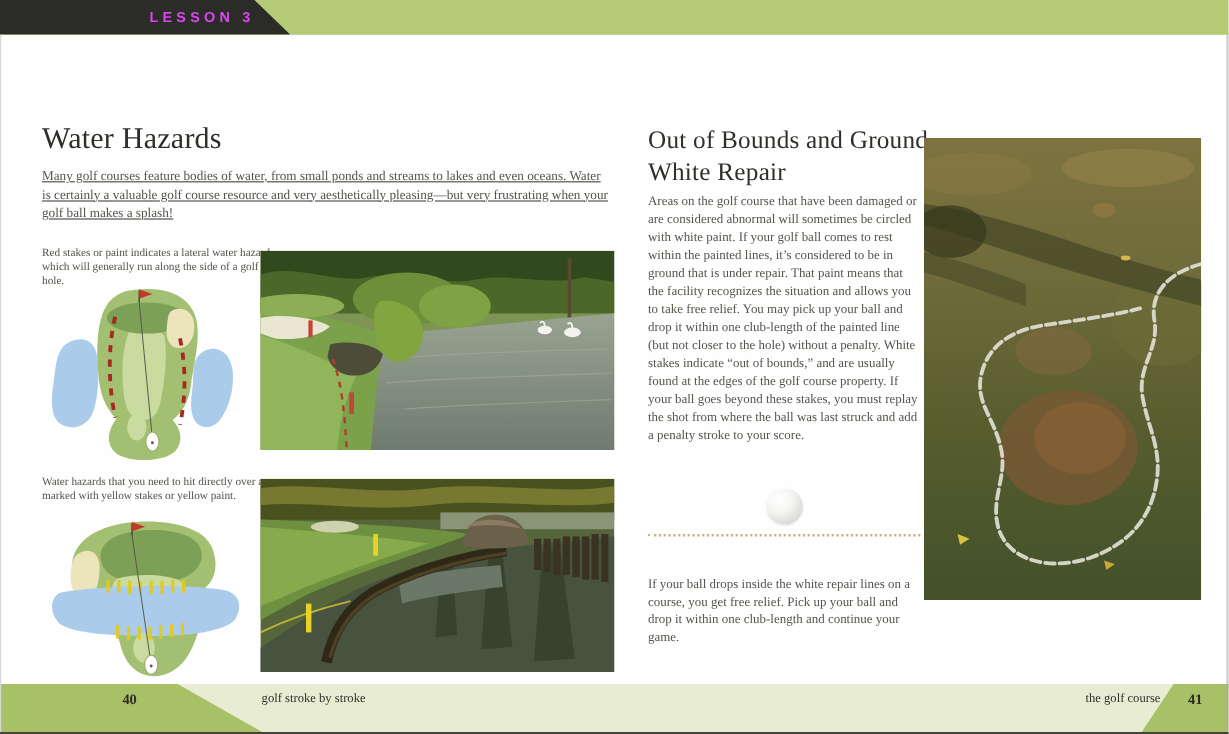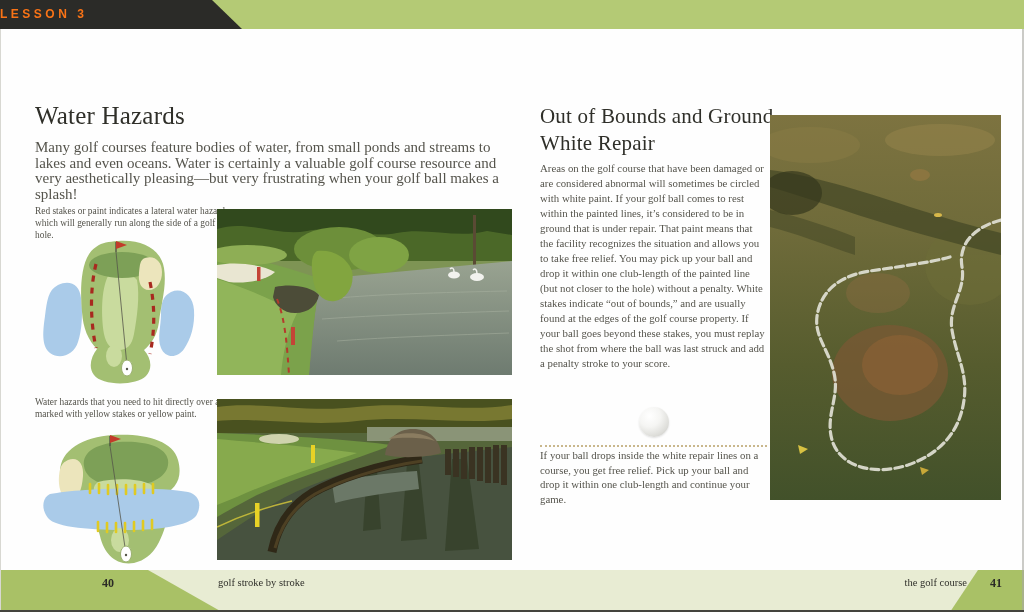--- a/index.html
+++ b/index.html
@@ -7,36 +7,36 @@
     position:relative;width:1024px;height:612px;background:#fefefe;
     overflow:hidden;font-family:"Liberation Serif",serif;color:#55544c;
   }
   
   .topbar{position:absolute;left:0;top:0;width:1024px;height:29px;background:#b4ca75;}
   .lessonband{
     position:absolute;left:0;top:0;width:242px;height:29px;background:#2b2b28;
     clip-path:polygon(0 0,212px 0,242px 100%,0 100%);
   }
   .lessonband span{
-    display:block;width:212px;text-align:left;line-height:29px;
+    display:block;width:212px;text-align:right;line-height:29px;
     font-family:"Liberation Sans",sans-serif;font-size:12px;font-weight:bold;
-    letter-spacing:3.5px;color:#f97316;
+    letter-spacing:3.5px;color:#d946ef;
   }
   .edge-right{position:absolute;right:0;top:29px;width:2px;height:581px;background:#a8a8a2;opacity:.6;}
   .edge-left{position:absolute;left:0;top:29px;width:1px;height:581px;background:#d8d8d2;}
   .edge-bottom{position:absolute;left:0;top:610px;width:1024px;height:2px;background:#44443e;}
   
   .h1{position:absolute;left:35px;top:102px;font-size:25px;color:#2f2f29;letter-spacing:.2px;}
   .h1.right{left:540px;top:103px;width:240px;font-size:21px;line-height:27px;}
-  .intro{position:absolute;left:35px;top:140px;width:472px;font-size:15px;line-height:15.5px;}
+  .intro{position:absolute;left:35px;top:140px;width:472px;font-size:11px;line-height:15.5px;text-decoration:underline;}
   .cap{position:absolute;left:35px;width:198px;font-size:9.4px;line-height:11.8px;color:#54534b;}
   .cap1{top:206px;}
   .cap2{top:397px;}
   .rbody{position:absolute;left:540px;top:161px;width:227px;font-size:10.8px;line-height:15px;}
-  .rcap{position:absolute;left:540px;top:448px;width:227px;font-size:10.8px;line-height:14.5px;}
+  .rcap{position:absolute;left:540px;top:480px;width:227px;font-size:10.8px;line-height:14.5px;}
   .divider{position:absolute;left:540px;top:445px;width:227px;height:0;border-top:2px dotted #c9b78c;}
   .golfball{
     position:absolute;left:639px;top:407px;width:30px;height:30px;border-radius:50%;
     background:radial-gradient(circle at 35% 30%,#ffffff 0%,#f5f5f3 38%,#dededa 70%,#c3c3bf 100%);
     box-shadow:0 1px 2px rgba(0,0,0,.12);
   }
   
   .fig{position:absolute;}
   .fig svg{display:block;width:100%;height:100%;}
   #diagram1{left:38px;top:238px;width:165px;height:150px;}

